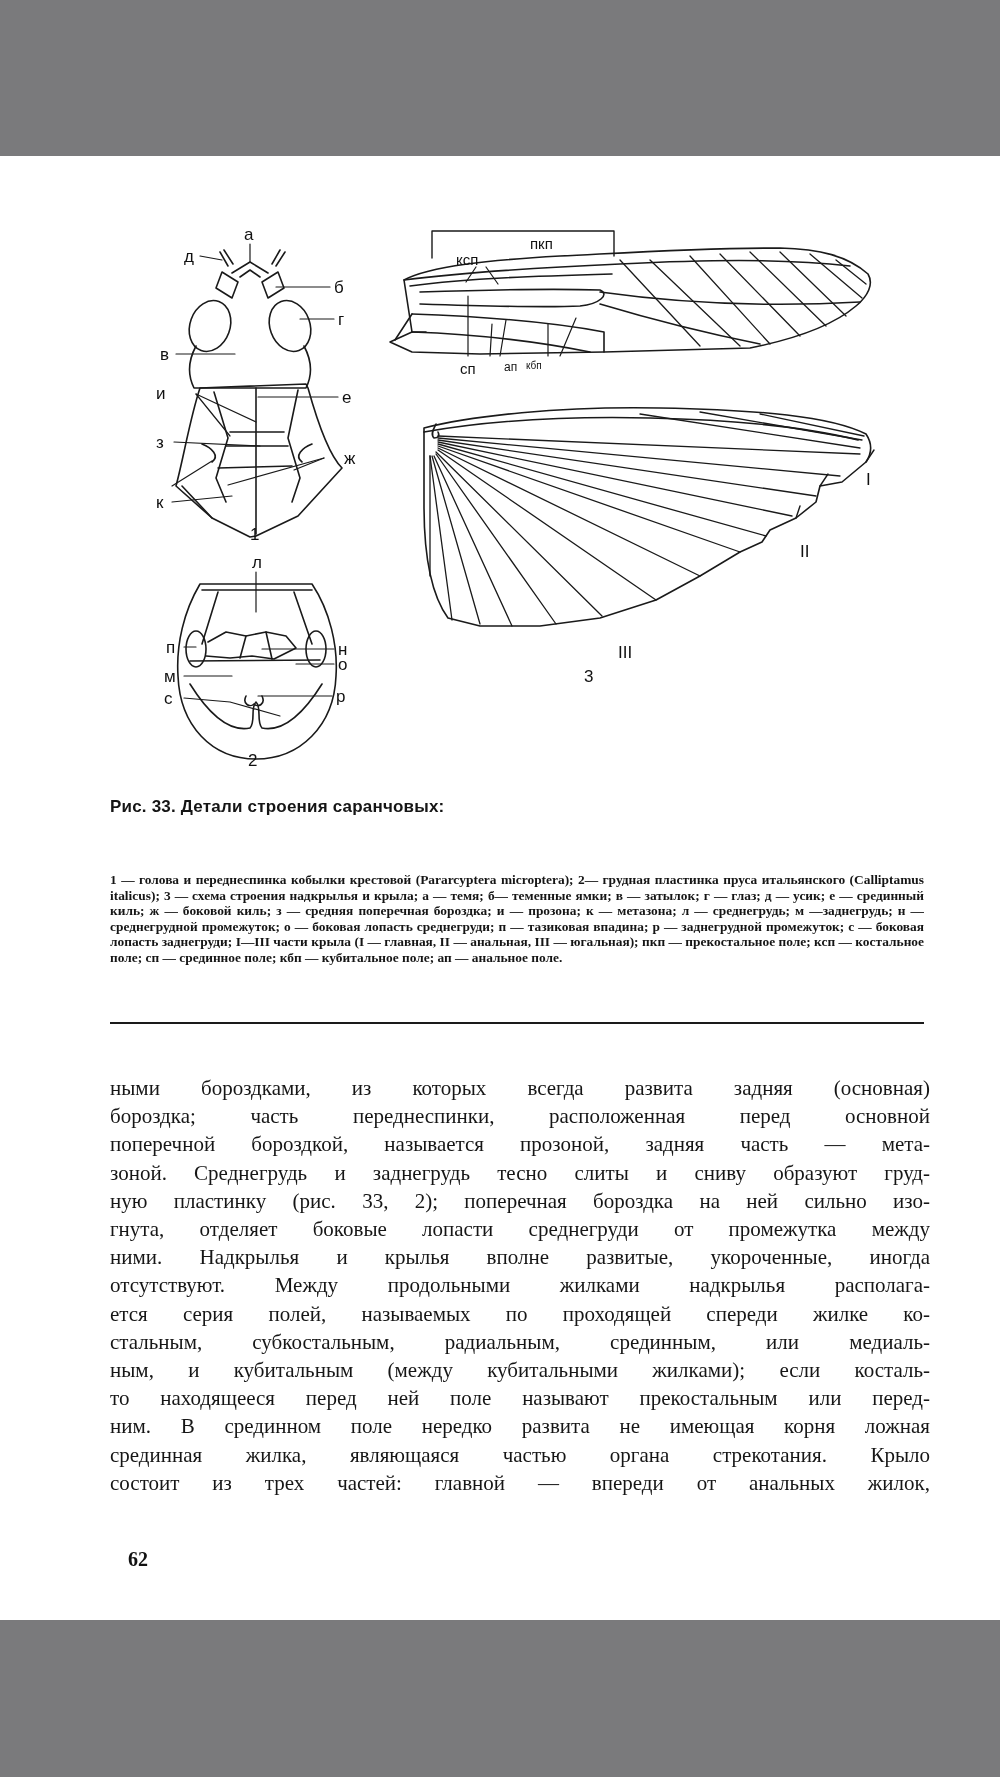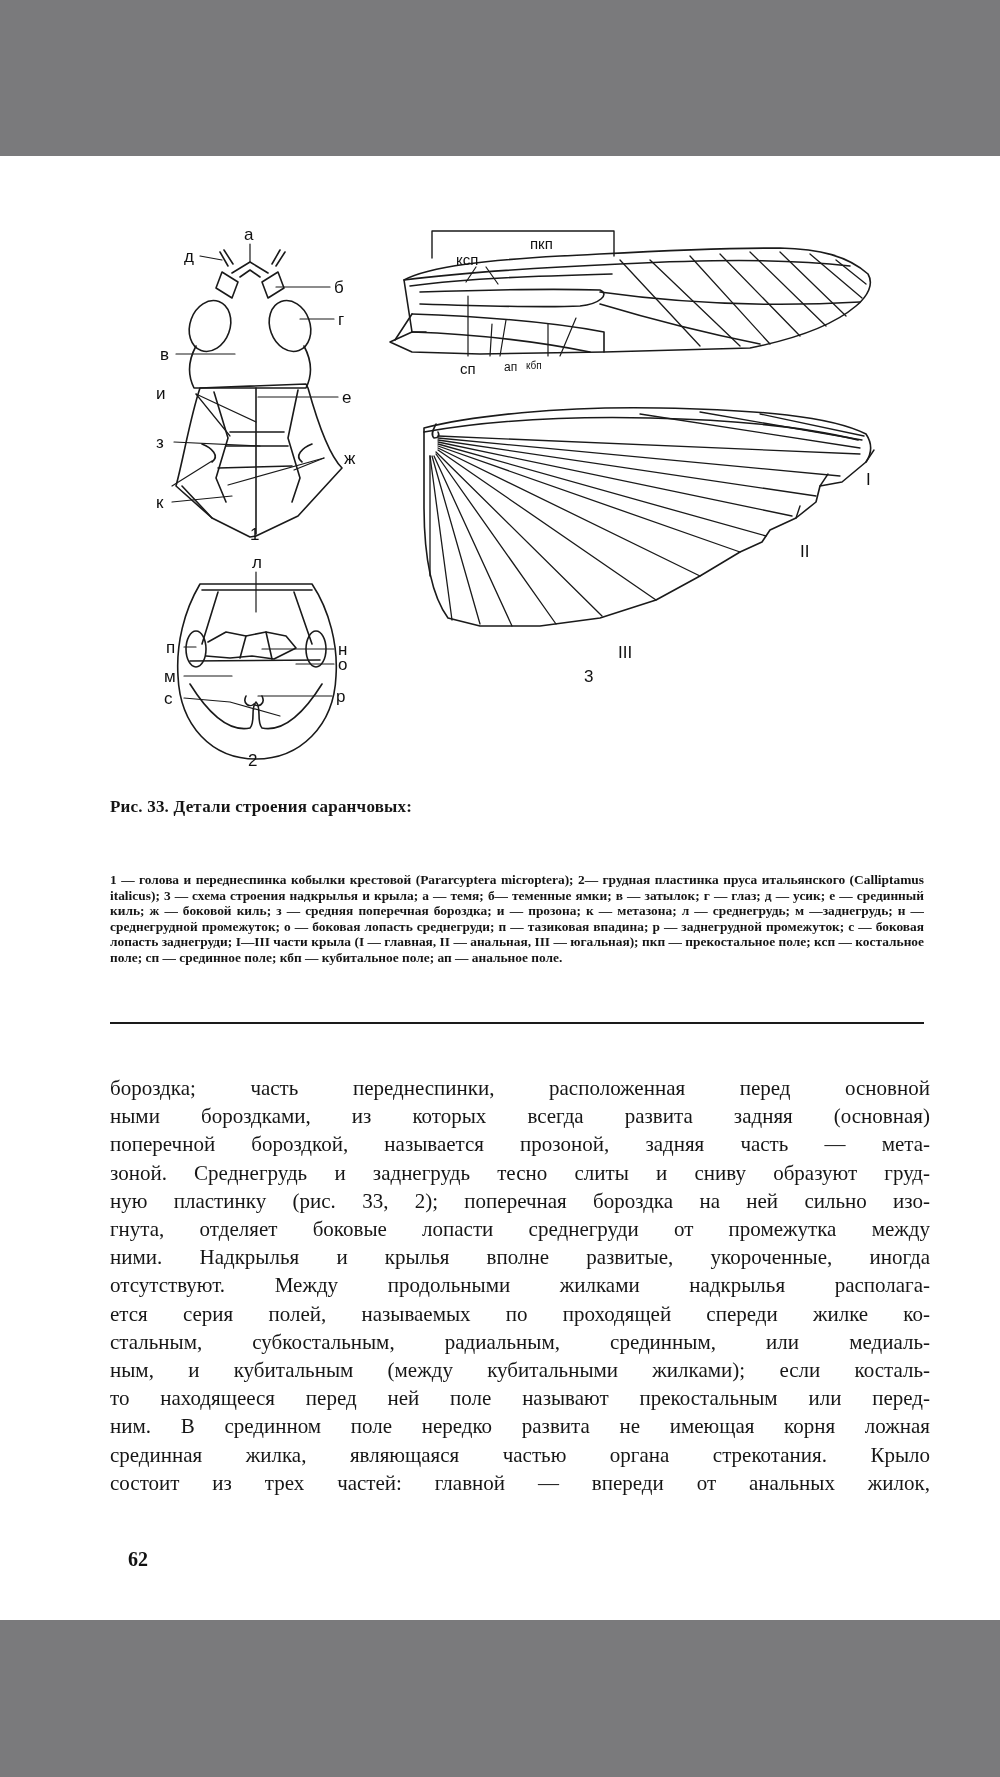--- a/index.html
+++ b/index.html
@@ -14,21 +14,21 @@
   }
   .fig { position: absolute; left: 0; top: 0; width: 1000px; height: 760px; }
   .fig svg { position: absolute; left: 0; top: 0; }
   .lbl {
     position: absolute; font-family: "Liberation Sans", sans-serif;
     font-size: 17px; color: #111; line-height: 1;
   }
   .caption-title {
     position: absolute; left: 110px; top: 641px;
     font-size: 17px; font-weight: bold; color: #151515;
-    font-family: Liberation Serif, serif; letter-spacing: 0.2px;
+    font-family: Liberation Sans, sans-serif; letter-spacing: 0.2px;
   }
   .caption-body {
     position: absolute; left: 110px; top: 685px; width: 814px;
     font-family: "Liberation Serif", serif; font-size: 13.4px; line-height: 15.5px;
     color: #151515; text-align: justify; font-weight: bold; margin-top: 31px;
   }
   .divider {
     position: absolute; left: 110px; top: 866px; width: 814px; height: 2px; background: #1a1a1a;
   }
   .body-text {
@@ -195,22 +195,22 @@
     <span class="lbl" style="left:618px;top:488px">III</span>
     <span class="lbl" style="left:584px;top:512px">3</span>
   </div>
 
   <div class="caption-title">Рис. 33. Детали строения саранчовых:</div>
   <div class="caption-body">1 — голова и переднеспинка кобылки крестовой (Pararcyptera microptera); 2— грудная пластинка пруса итальянского (Calliptamus italicus); 3 — схема строения надкрылья и крыла; а — темя; б— теменные ямки; в — затылок; г — глаз; д — усик; е — срединный киль; ж — боковой киль; з — средняя поперечная бороздка; и — прозона; к — метазона; л — среднегрудь; м —заднегрудь; н — среднегрудной промежуток; о — боковая лопасть среднегруди; п — тазиковая впадина; р — заднегрудной промежуток; с — боковая лопасть заднегруди; I—III части крыла (I — главная, II — анальная, III — югальная); пкп — прекостальное поле; ксп — костальное поле; сп — срединное поле; кбп — кубитальное поле; ап — анальное поле.</div>
 
   <div class="divider"></div>
 
   <div class="body-text">
+    <span class="ln">ными бороздками, из которых всегда развита задняя (основная)</span>
     <span class="ln">бороздка; часть переднеспинки, расположенная перед основной</span>
-    <span class="ln">ными бороздками, из которых всегда развита задняя (основная)</span>
     <span class="ln">поперечной бороздкой, называется прозоной, задняя часть — мета-</span>
     <span class="ln">зоной. Среднегрудь и заднегрудь тесно слиты и сниву образуют груд-</span>
     <span class="ln">ную пластинку (рис. 33, 2); поперечная бороздка на ней сильно изо-</span>
     <span class="ln">гнута, отделяет боковые лопасти среднегруди от промежутка между</span>
     <span class="ln">ними. Надкрылья и крылья вполне развитые, укороченные, иногда</span>
     <span class="ln">отсутствуют. Между продольными жилками надкрылья располага-</span>
     <span class="ln">ется серия полей, называемых по проходящей спереди жилке ко-</span>
     <span class="ln">стальным, субкостальным, радиальным, срединным, или медиаль-</span>
     <span class="ln">ным, и кубитальным (между кубитальными жилками); если косталь-</span>
     <span class="ln">то находящееся перед ней поле называют прекостальным или перед-</span>

